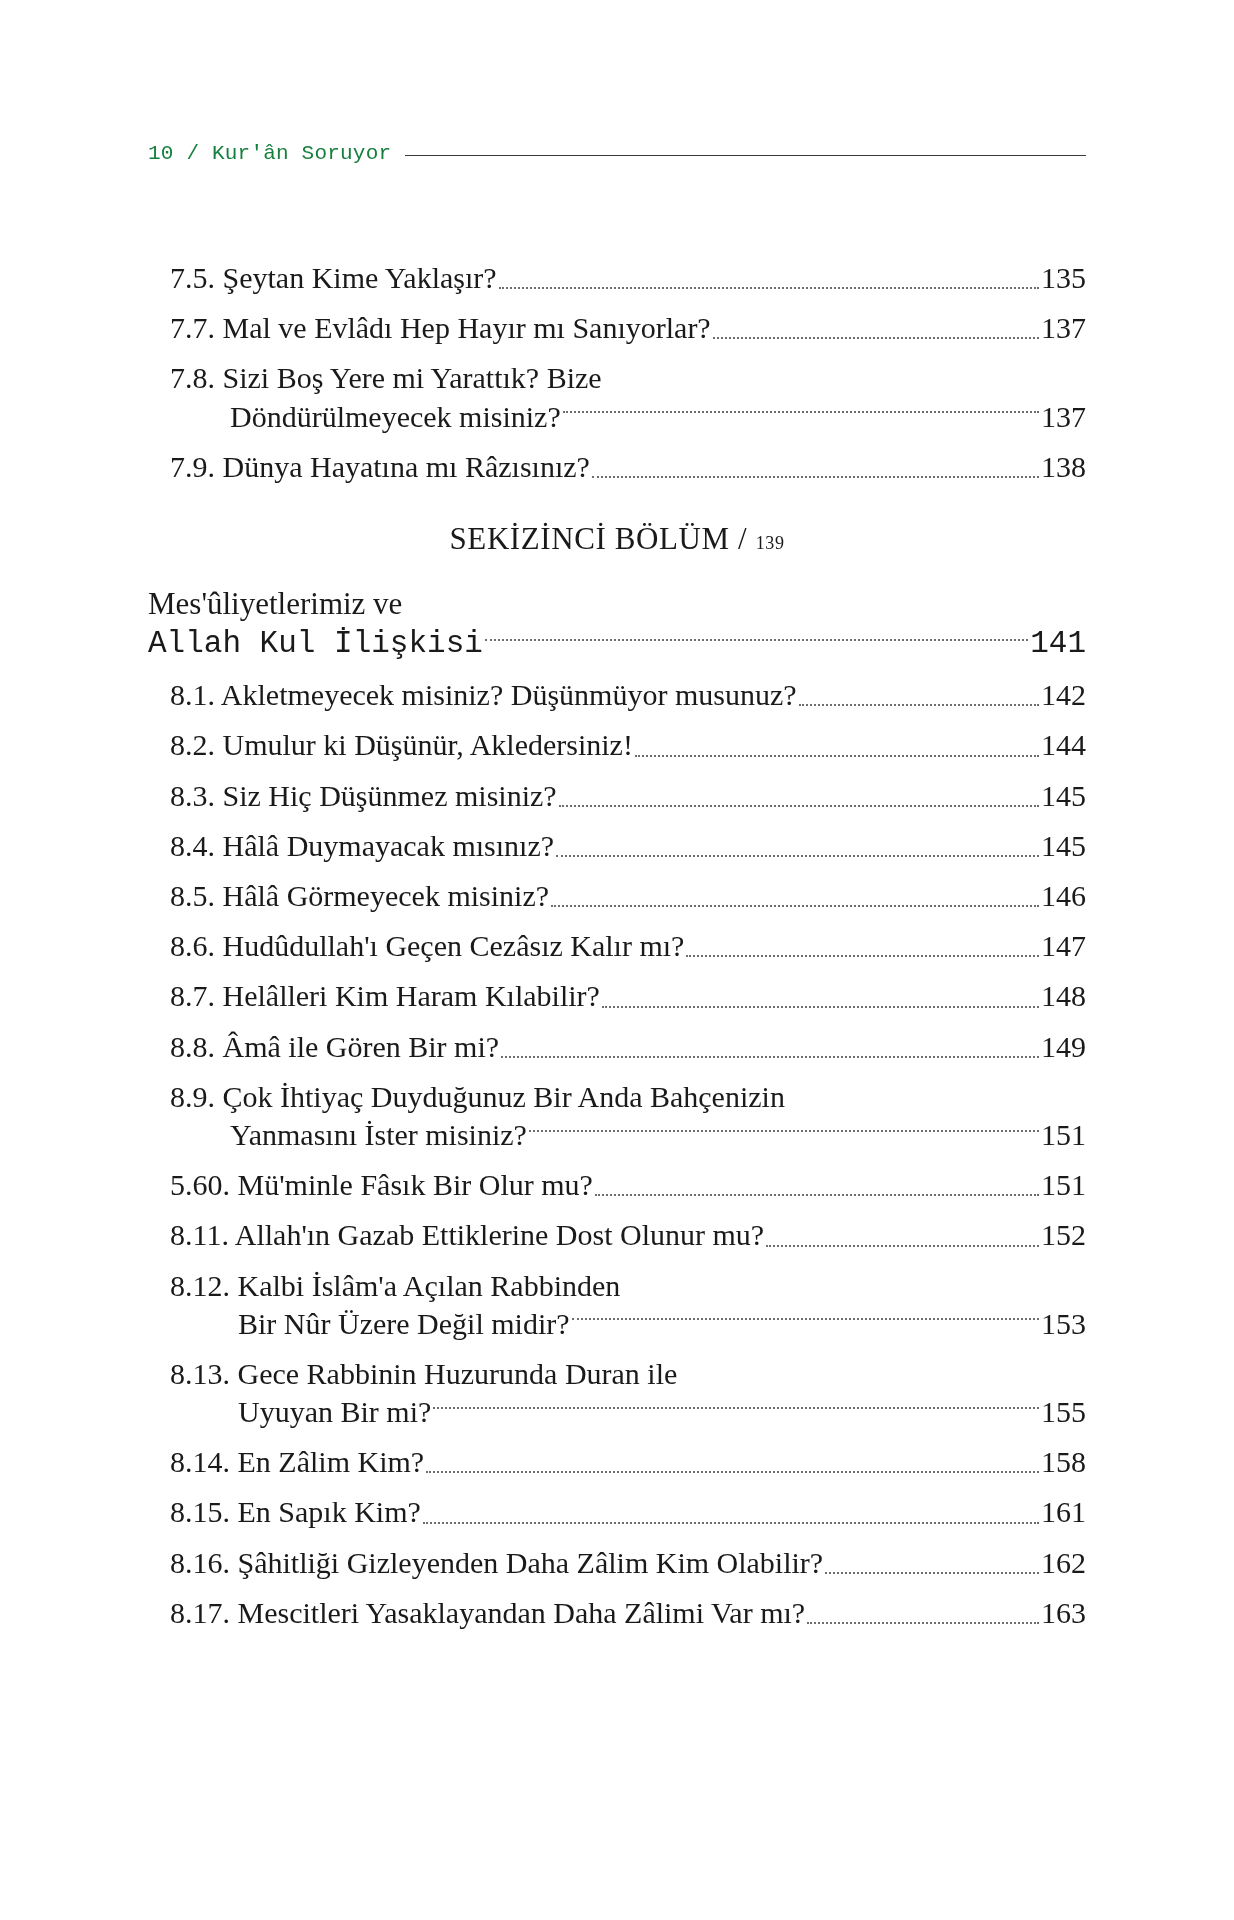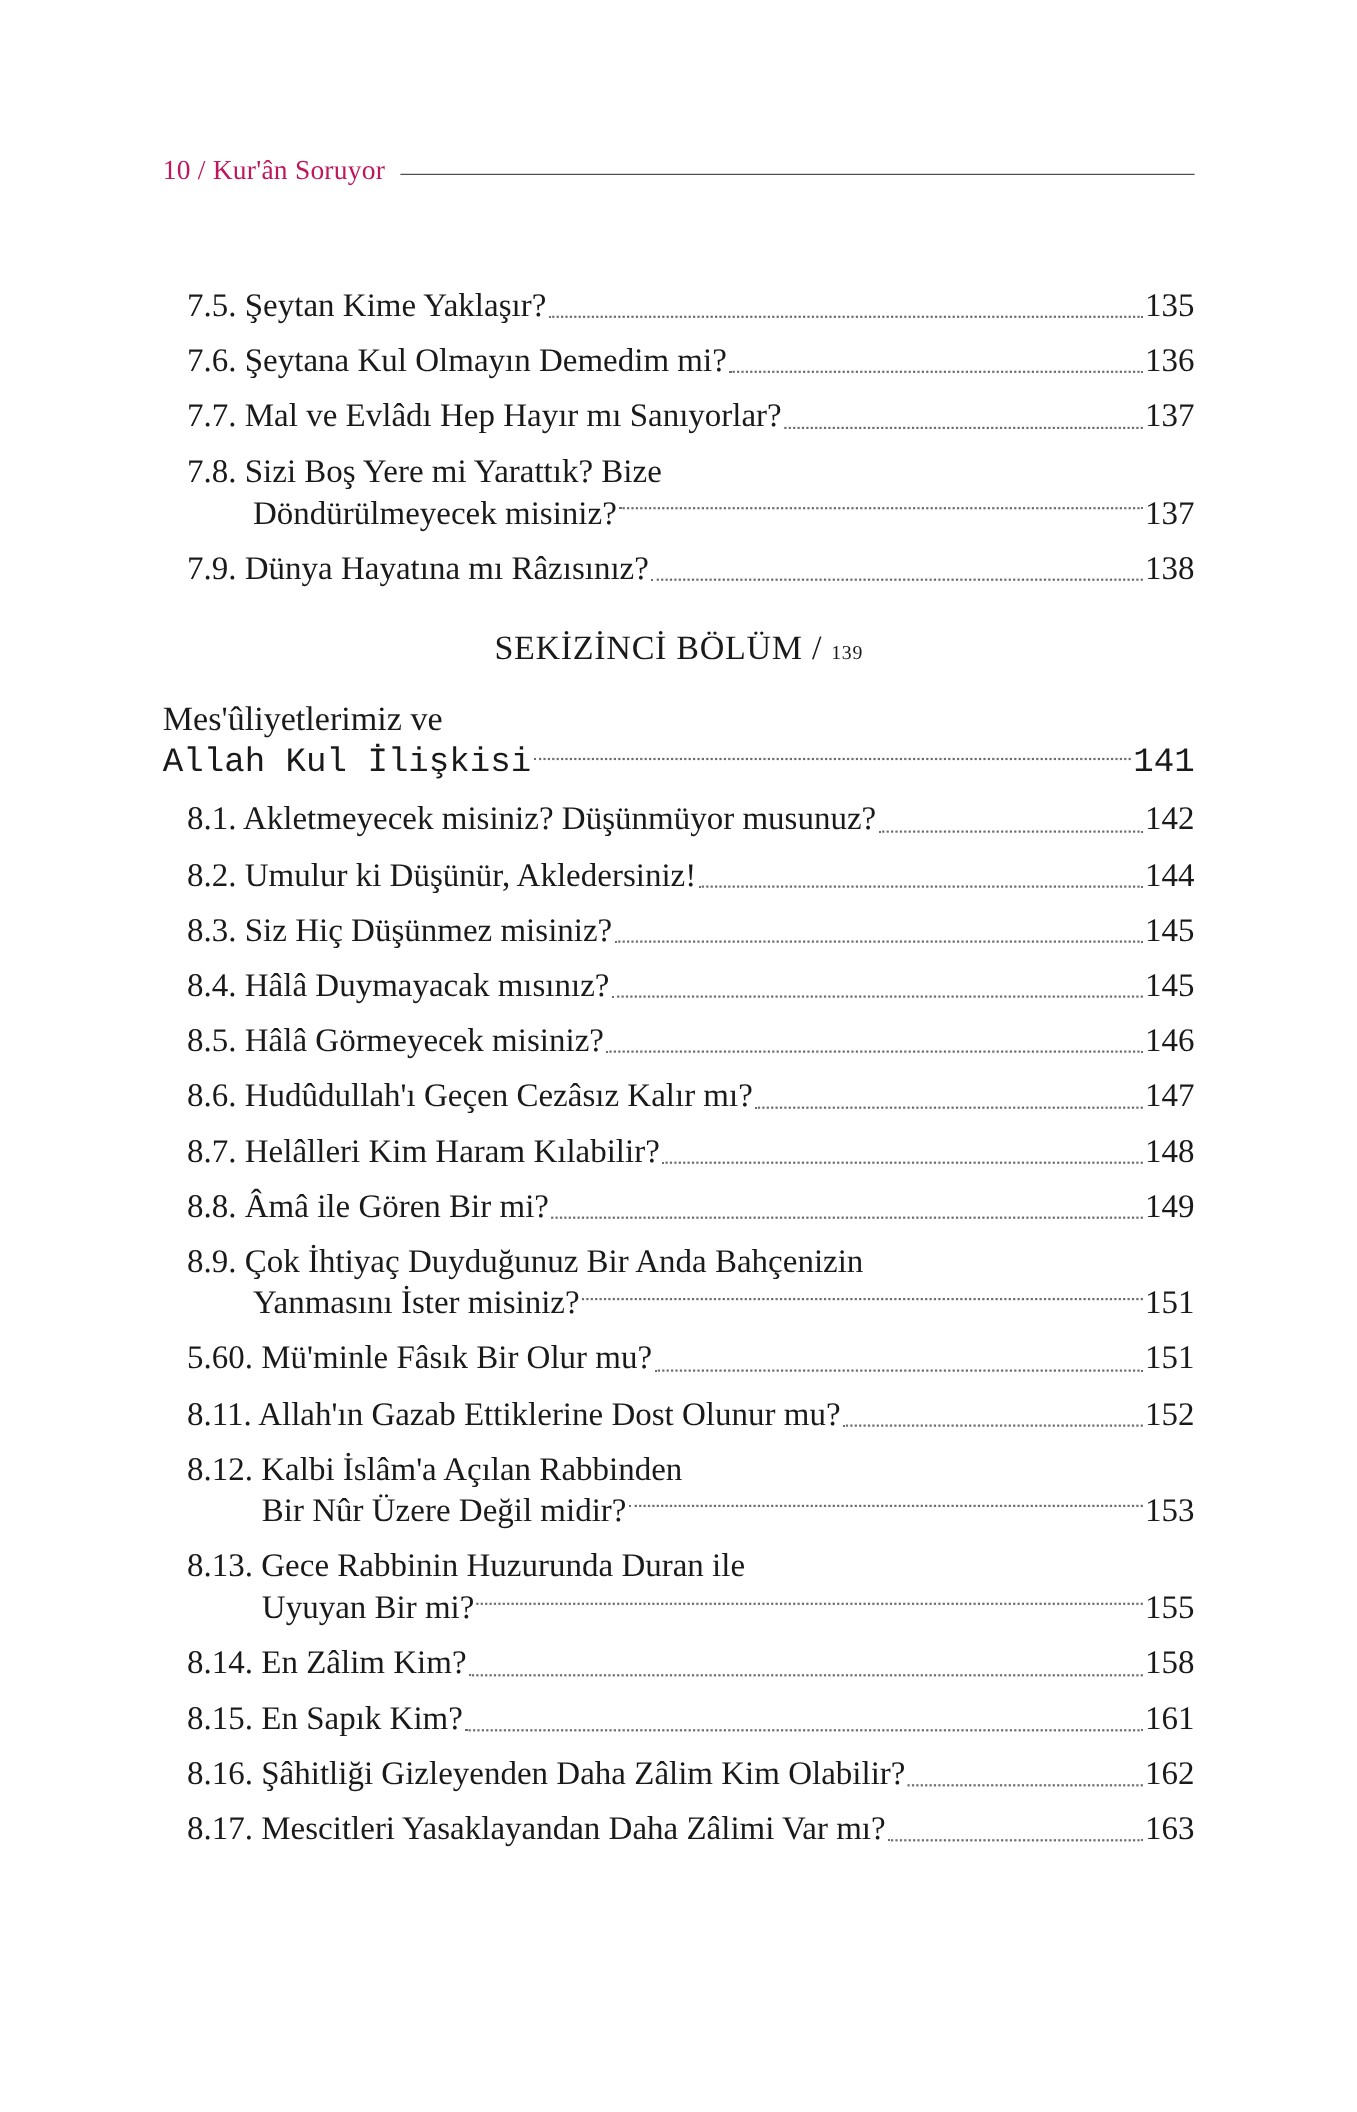--- a/index.html
+++ b/index.html
@@ -27,24 +27,24 @@
   .header {
     position: absolute;
     top: 142px;
     left: 148px;
     right: 148px;
     display: flex;
     align-items: center;
     gap: 14px;
   }
   .header-text {
-    font-family: Liberation Serif, serif;
-    font-size: 25px;
+    font-family: Liberation Mono, monospace;
+    font-size: 21px;
     letter-spacing: 0.2px;
-    color: #be185d;
+    color: #15803d;
     white-space: nowrap;
   }
   .header-rule {
     flex: 1 1 auto;
     height: 1px;
     background: #3a3a3a;
     margin-top: 4px;
   }
 
   
@@ -127,25 +127,20 @@
   </div>
 
   <div class="toc">
 
     <div class="toc-entry indent">
       <span class="entry-label">7.5. Şeytan Kime Yaklaşır?</span>
       <span class="dots"></span>
       <span class="page-num">135</span>
     </div>
 
-    <div class="toc-entry indent">
-      <span class="entry-label">7.6. Şeytana Kul Olmayın Demedim mi?</span>
-      <span class="dots"></span>
-      <span class="page-num">136</span>
-    </div>
 
     <div class="toc-entry indent">
       <span class="entry-label">7.7. Mal ve Evlâdı Hep Hayır mı Sanıyorlar?</span>
       <span class="dots"></span>
       <span class="page-num">137</span>
     </div>
 
     <div class="toc-entry indent noleader tight">
       <span class="entry-label">7.8. Sizi Boş Yere mi Yarattık? Bize</span>
 

